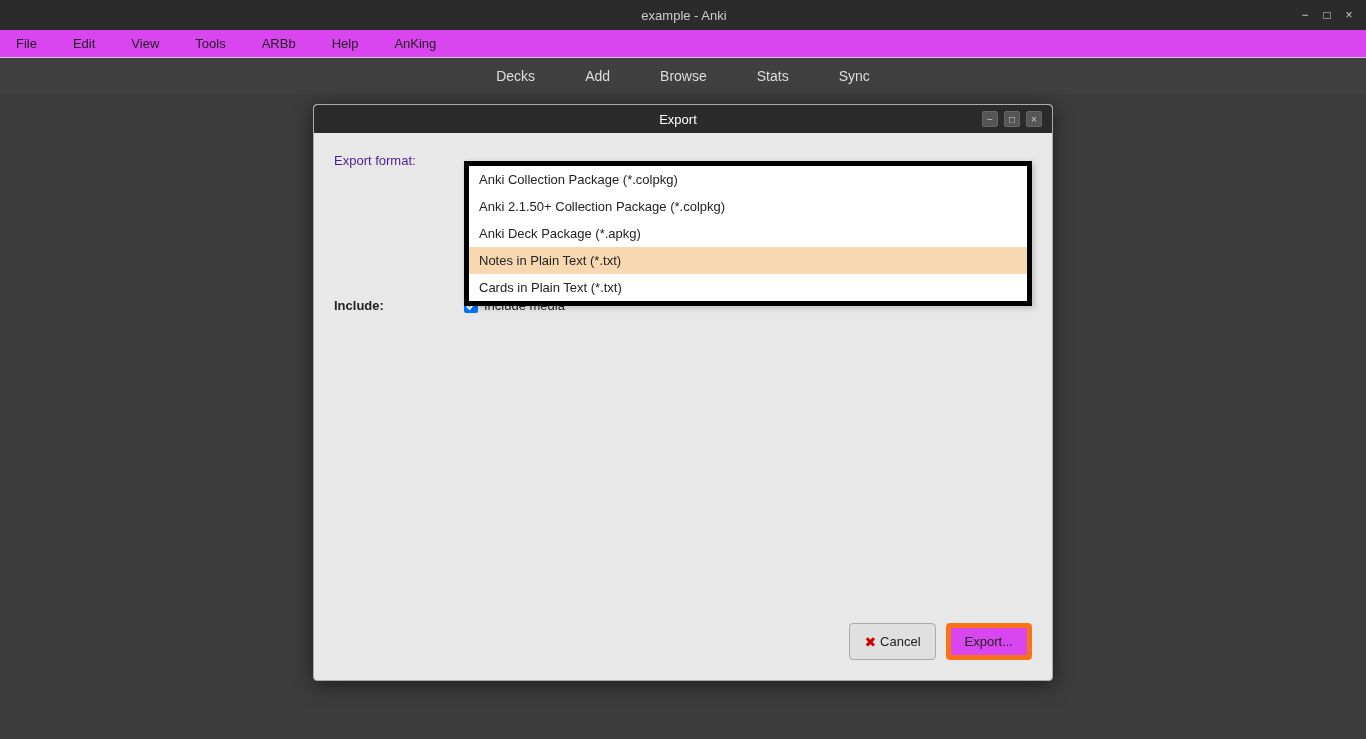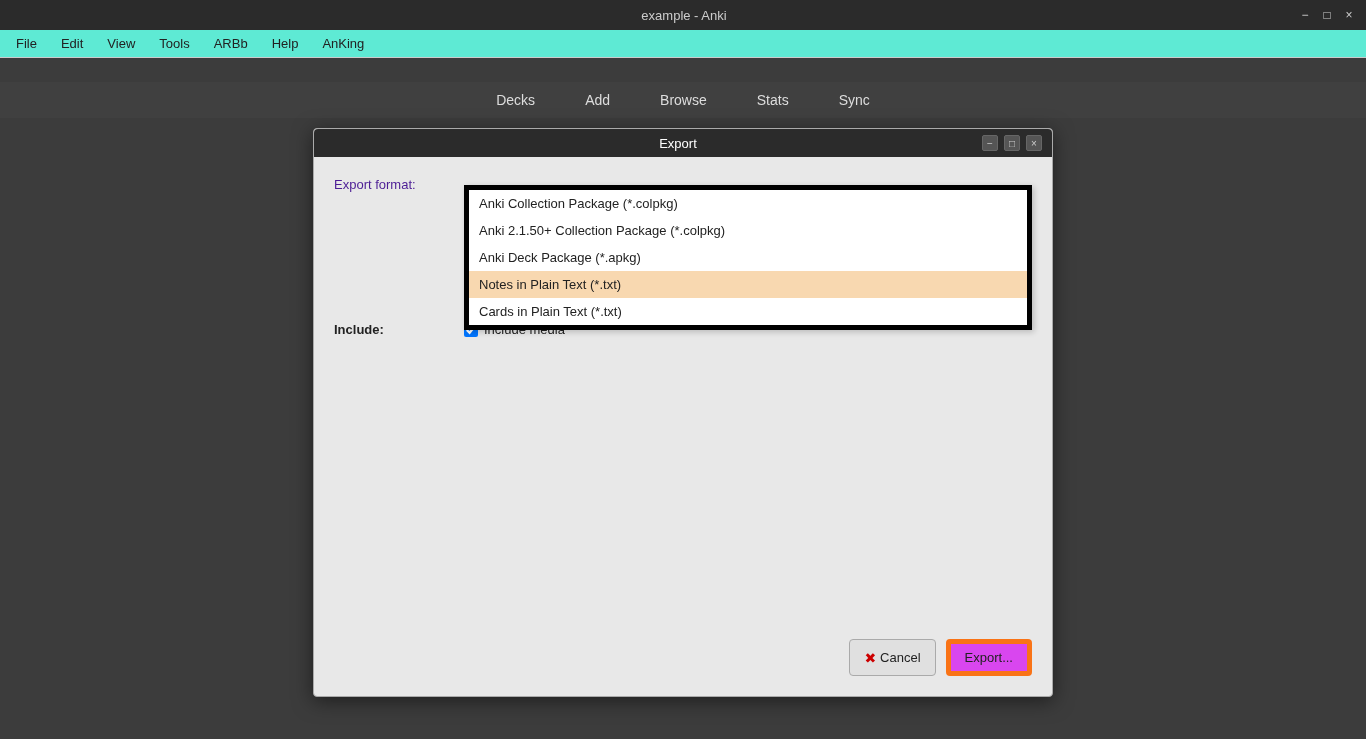--- a/index.html
+++ b/index.html
@@ -41,25 +41,25 @@
       font-size: 12px;
       cursor: pointer;
       display: flex;
       align-items: center;
       justify-content: center;
     }
 
     
     .menu-bar {
       height: 28px;
-      background: #5eead4;
+      background: #d946ef;
       display: flex;
       align-items: center;
       padding: 0 8px;
-      gap: 8px;
+      gap: 20px;
       border-bottom: 1px solid #ccc;
     }
     .menu-item {
       padding: 2px 8px;
       cursor: pointer;
       font-size: 13px;
       color: #222;
       border-radius: 3px;
     }
 
@@ -72,21 +72,20 @@
 
     
     .nav-bar {
       background: #404040;
       height: 36px;
       display: flex;
       align-items: center;
       justify-content: center;
       gap: 30px;
       padding: 0 20px;
-      margin-top: 24px;
     }
     .nav-item {
       color: #ddd;
       font-size: 14px;
       cursor: pointer;
       padding: 6px 10px;
     }
 
     
     .bottom-bar {
@@ -205,21 +204,21 @@
     }
     .dropdown-option.selected {
       background: #f8d8b0;
       color: #222;
     }
 
     
     .include-row {
       display: flex;
       align-items: flex-start;
-      margin-bottom: 12px;
+      margin-bottom: 20px;
     }
     .include-label {
       font-weight: bold;
       font-size: 13px;
       color: #222;
       width: 130px;
       flex-shrink: 0;
     }
     .checkbox-label {
       display: flex;

